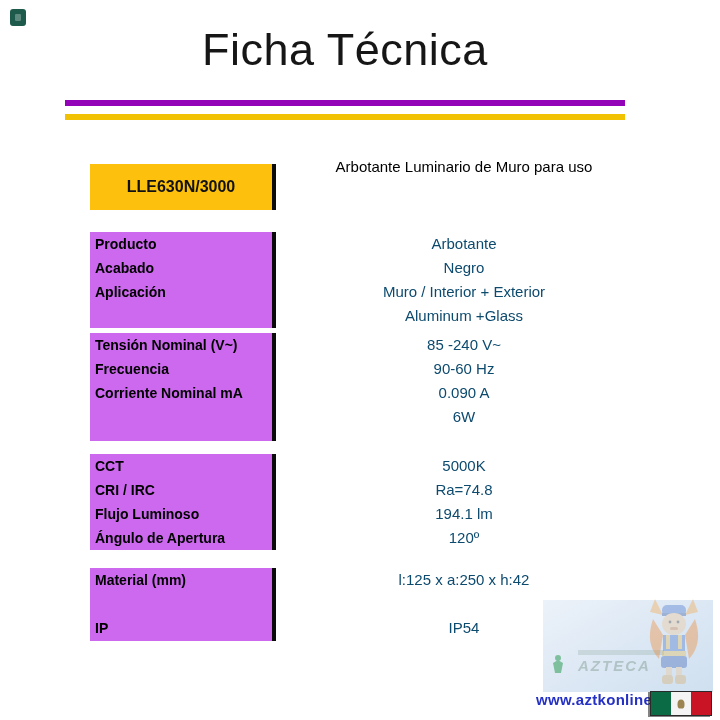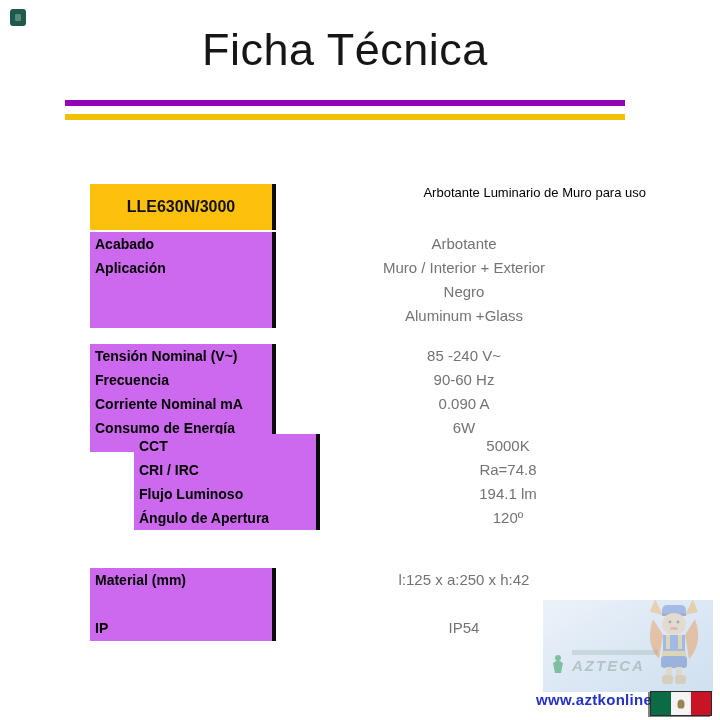--- a/index.html
+++ b/index.html
@@ -19,40 +19,40 @@
   .rule { position: absolute; left: 65px; width: 560px; height: 6px; }
   .rule.purple { top: 100px; background: #9303b8; }
   .rule.gold   { top: 114px; background: #f1c104; }
 
   .label-box { position: absolute; left: 90px; width: 186px; border-right: 4px solid #0b0b0b; }
   .label-box .row { line-height: 24px; padding-left: 5px; font-weight: bold; font-size: 14px;
     white-space: nowrap; color: #000; }
   .yellow { background: #fdc10d; }
   .purple-bg { background: #cd69ee; }
 
-  .model-box { top: 184px; height: 46px; display: flex; align-items: center; justify-content: center; }
+  .model-box { top: 164px; height: 46px; display: flex; align-items: center; justify-content: center; }
   .model-box .code { font-weight: bold; font-size: 16px; }
 
   .values { position: absolute; left: 282px; width: 364px; text-align: center; }
-  .values .row { line-height: 24px; font-size: 15px; color: #737373; white-space: nowrap; }
+  .values .row { line-height: 24px; font-size: 15px; color: #0c4a6e; white-space: nowrap; }
 
-  .desc { position: absolute; left: 282px; top: 180px; width: 364px; text-align: right;
-    font-size: 13px; line-height: 25px; color: #000; }
+  .desc { position: absolute; left: 282px; top: 154px; width: 364px; text-align: center;
+    font-size: 15px; line-height: 25px; color: #000; }
 
   .b1 { top: 232px; height: 96px; }
-  .b2 { top: 344px; height: 108px; }
-  .b3 { top: 434px; height: 96px; margin-left: 44px; }
+  .b2 { top: 333px; height: 108px; }
+  .b3 { top: 454px; height: 96px; }
   .b4 { top: 568px; height: 73px; }
   .b4 .row { height: 24px; }
 
   
   .wm-rect { position: absolute; left: 543px; top: 600px; width: 170px; height: 92px;
     background: linear-gradient(150deg, #ecf2f9 0%, #dbe7f4 55%, #cfe0f0 100%); }
   .wm-logo { position: absolute; left: 551px; top: 650px; width: 118px; display: flex;
-    align-items: flex-end; gap: 7px; opacity: .55; }
+    align-items: flex-end; gap: 13px; opacity: .55; }
   .wm-logo .figure { width: 14px; height: 20px; }
   .wm-logo .textcol { display: flex; flex-direction: column; }
   .wm-logo .smallbar { width: 86px; height: 5px; background: rgba(120,150,132,.4); margin-bottom: 2px; }
   .wm-logo .brand { font-size: 15px; font-weight: bold; font-style: italic; letter-spacing: 2px;
     color: rgba(118,146,130,.75); }
   .mascot { position: absolute; left: 645px; top: 597px; opacity: .35; }
 
   .site-url { position: absolute; left: 536px; top: 691px; font-size: 15px; font-weight: bold;
     color: #2531c4; letter-spacing: .3px; text-decoration: none; }
 
@@ -78,35 +78,35 @@
   <div class="rule gold"></div>
 
   <div class="label-box yellow model-box">
     <span class="code">LLE630N/3000</span>
   </div>
   <div class="desc">
     <div>Arbotante Luminario de Muro para uso</div>
   </div>
 
   <div class="label-box purple-bg b1">
+    <div class="row">Producto</div>
     <div class="row">Acabado</div>
     <div class="row">Aplicación</div>
   </div>
   <div class="values b1">
     <div class="row">Arbotante</div>
+    <div class="row">Negro</div>
     <div class="row">Muro / Interior + Exterior</div>
-    <div class="row">Negro</div>
     <div class="row">Aluminum  +Glass</div>
   </div>
 
   <div class="label-box purple-bg b2">
     <div class="row">Tensión Nominal (V~)</div>
     <div class="row">Frecuencia</div>
     <div class="row">Corriente Nominal mA</div>
-    <div class="row">Consumo de Energía</div>
   </div>
   <div class="values b2">
     <div class="row">85 -240 V~</div>
     <div class="row">90-60 Hz</div>
     <div class="row">0.090 A</div>
     <div class="row">6W</div>
   </div>
 
   <div class="label-box purple-bg b3">
     <div class="row">CCT</div>

